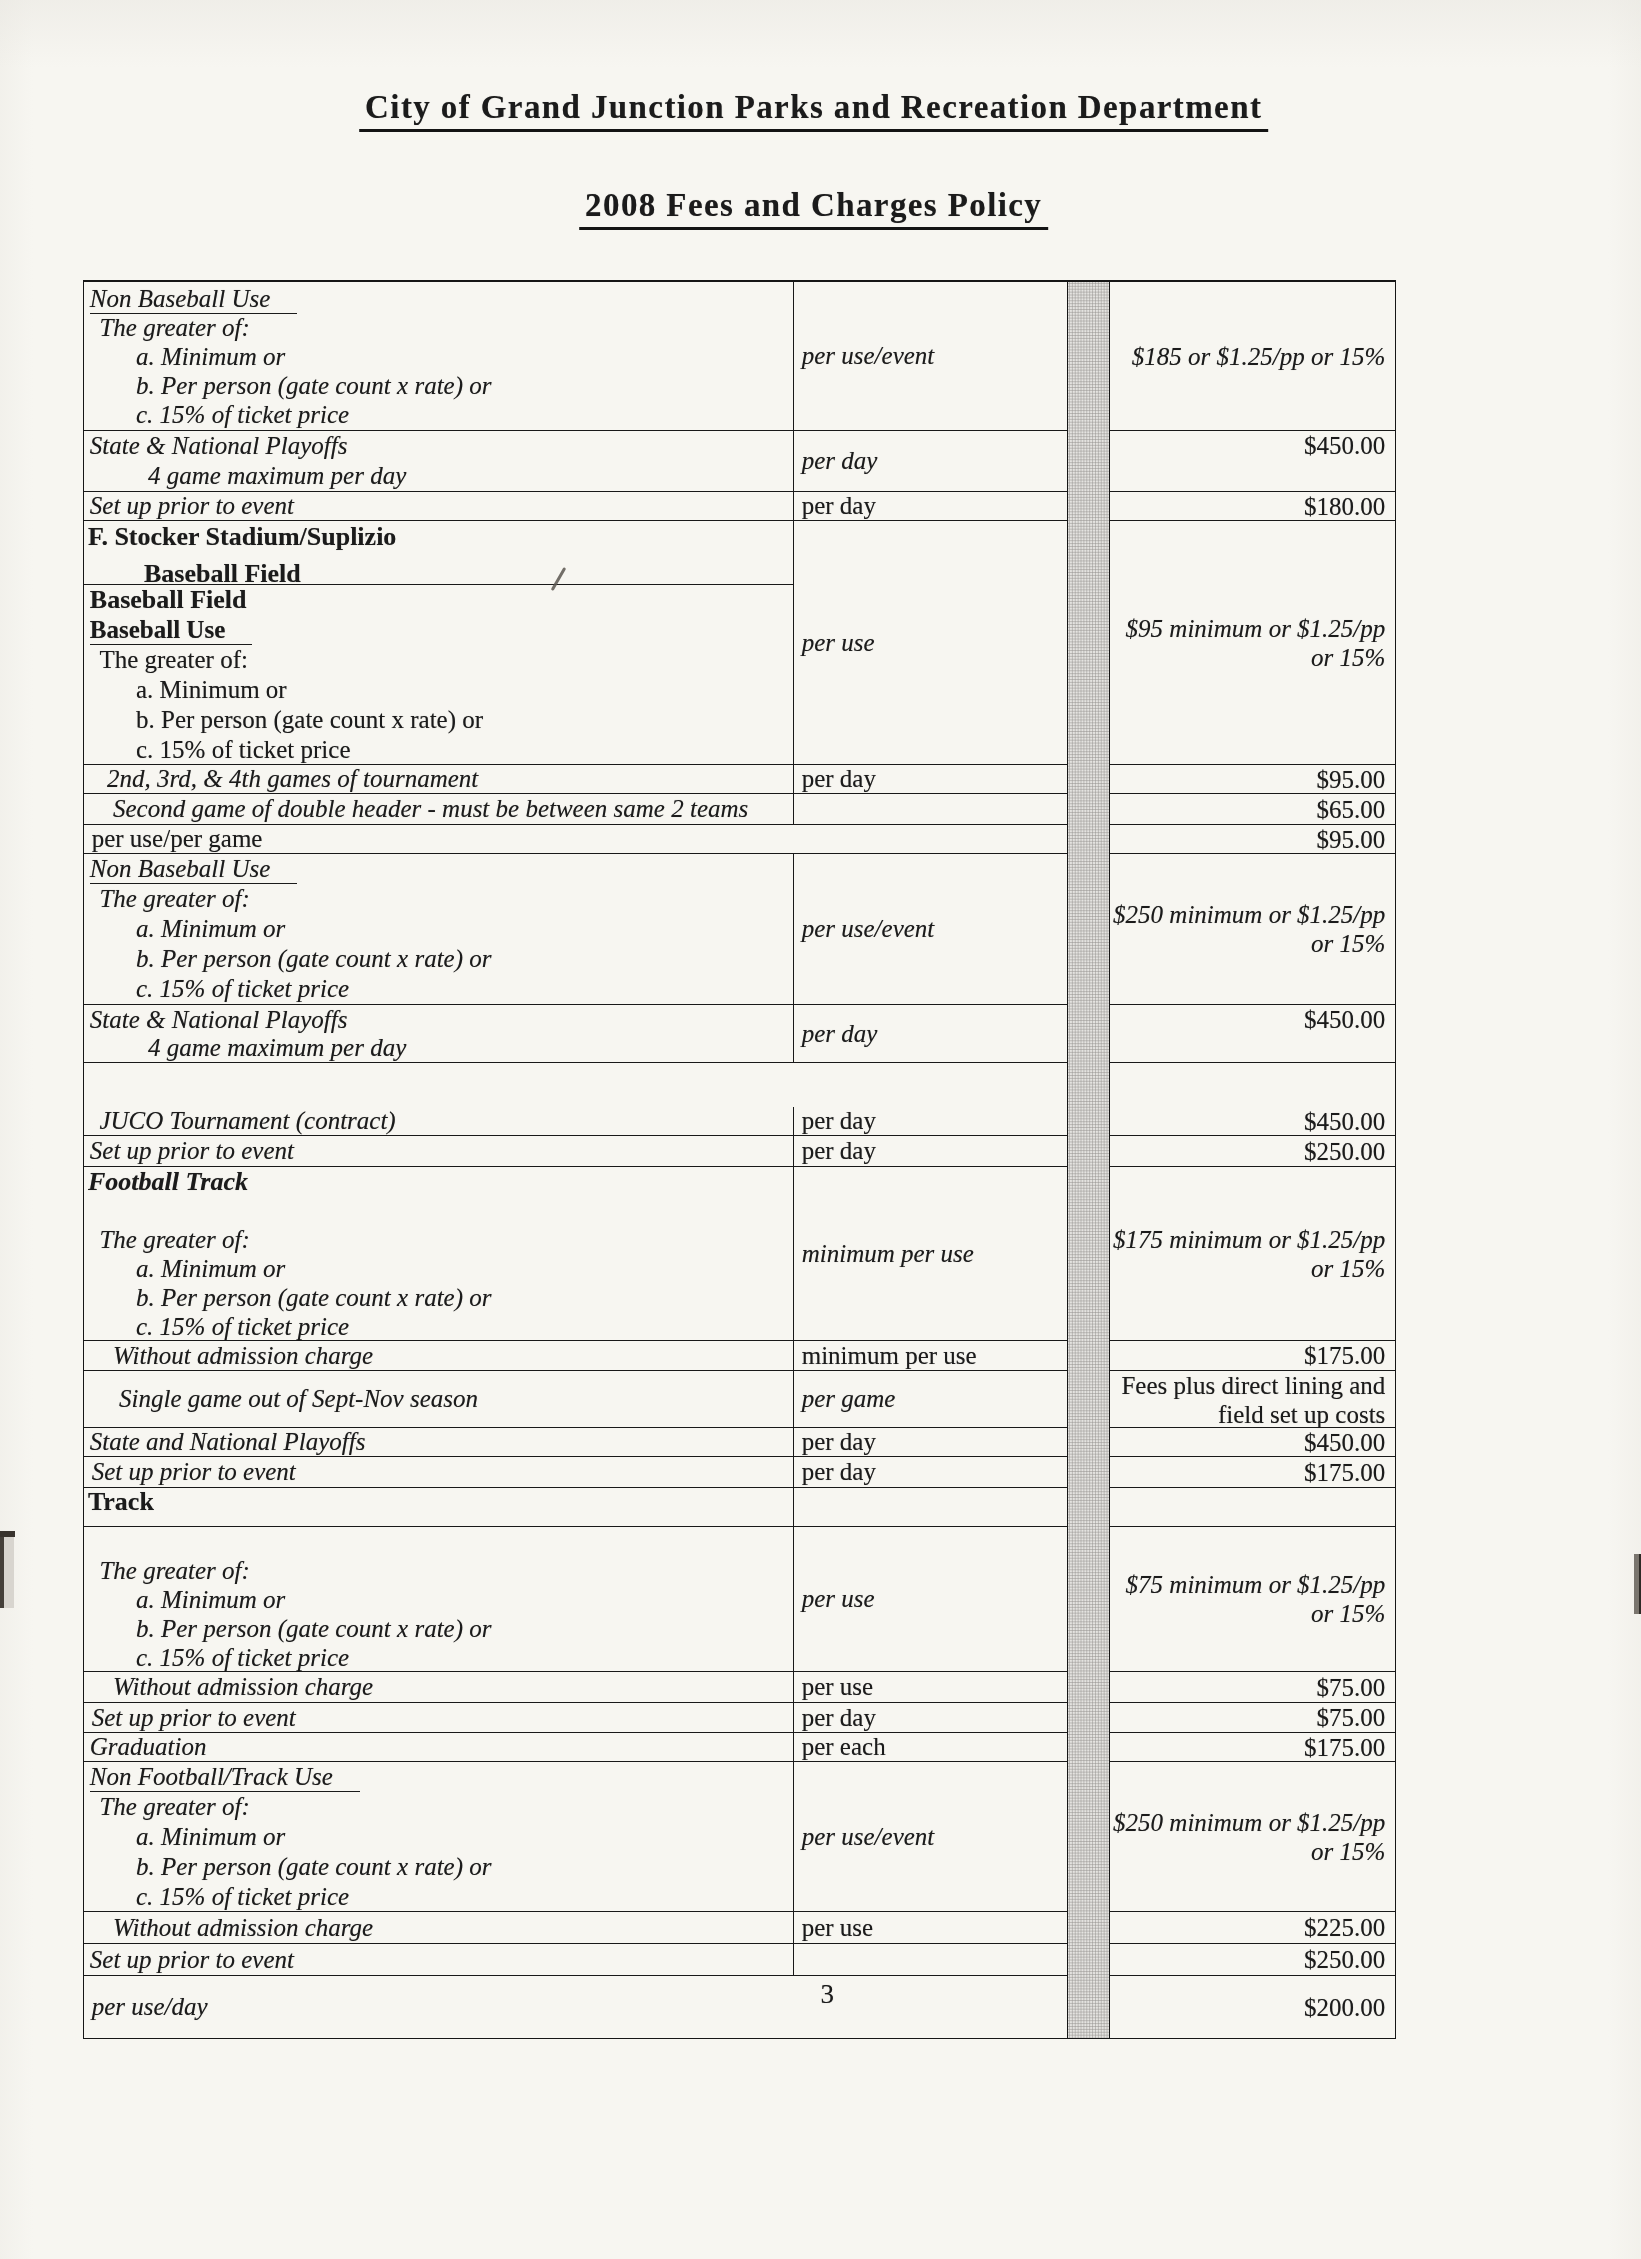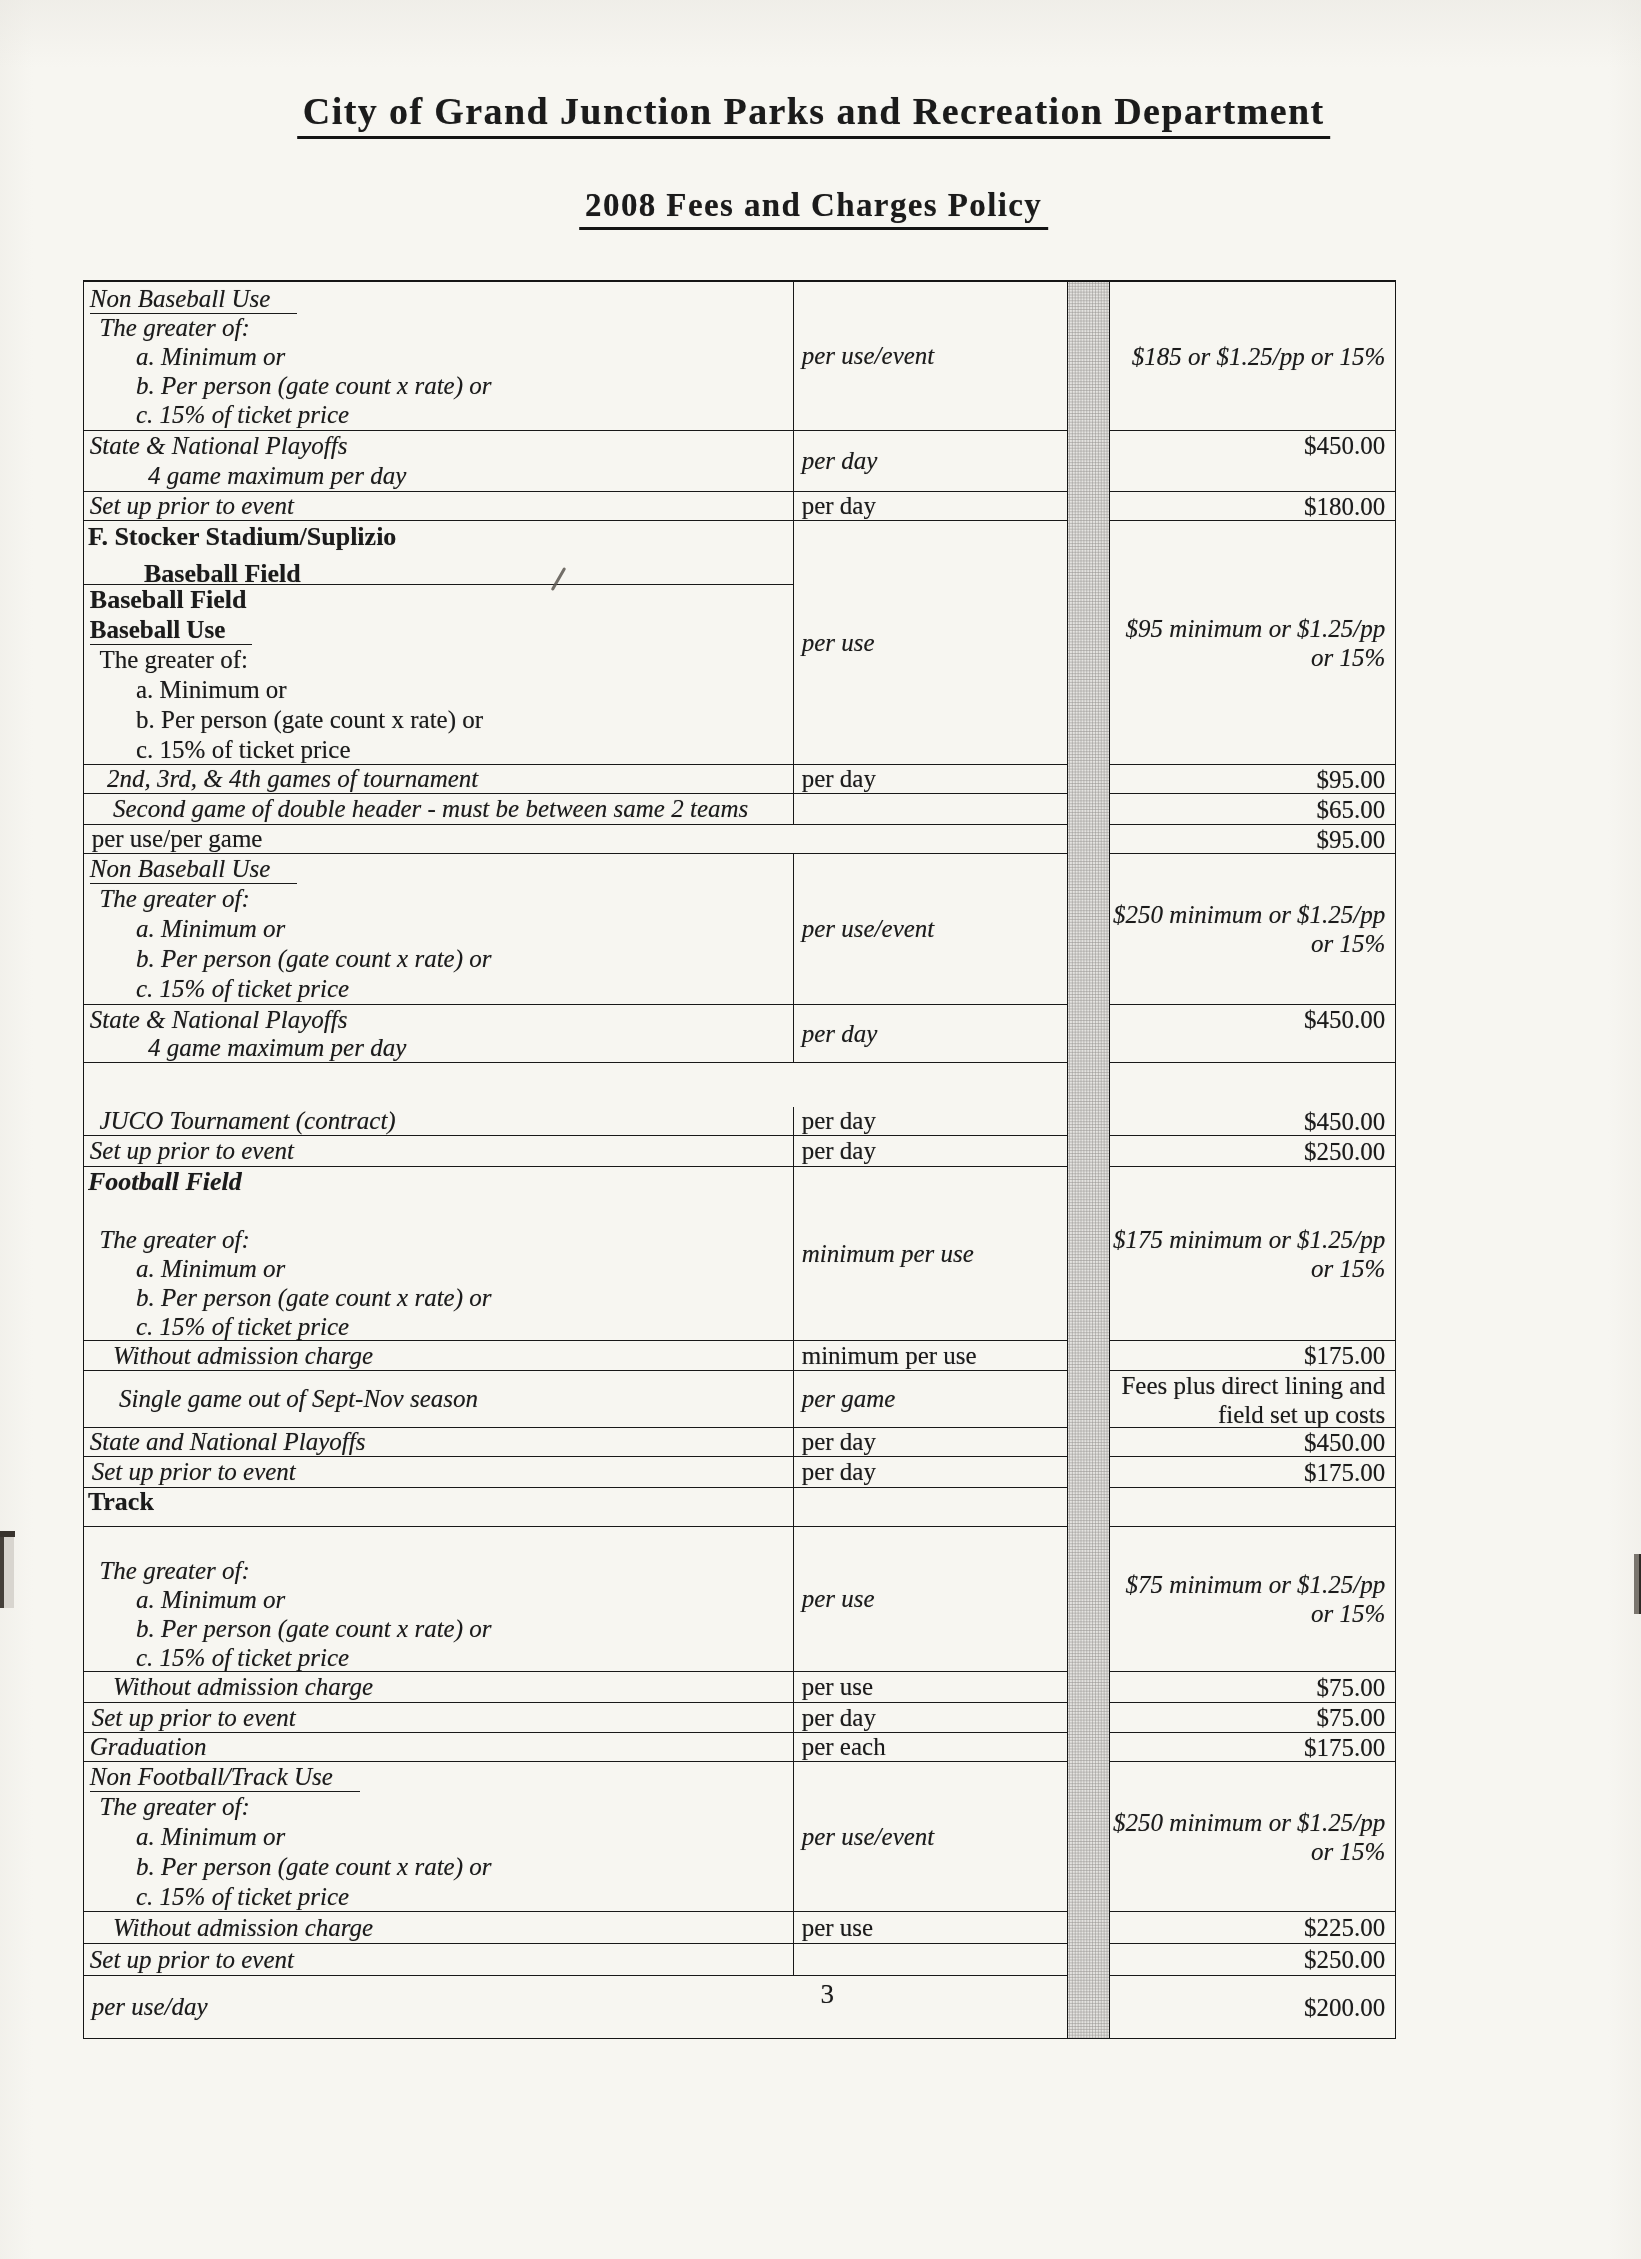--- a/index.html
+++ b/index.html
@@ -11,21 +11,21 @@
                      linear-gradient(90deg, rgba(234,232,226,.4) 0%, rgba(247,246,241,0) 2%, rgba(247,246,241,0) 98%, rgba(234,232,226,.4) 100%);
     font-family:"Liberation Serif","DejaVu Serif",serif;
     color:#1b1b1b;
     text-shadow:0 0 0.7px rgba(27,27,27,.45);
     overflow:hidden;
   }
   .titlewrap{position:absolute;left:0;right:0;text-align:center;transform:translateX(-6.8px);}
   .t1{top:89px;}
   .t2{top:187px;}
   .doc-title{
-    display:inline-block;font-weight:bold;font-size:38px;letter-spacing:1.4px;
+    display:inline-block;font-weight:bold;font-size:33px;letter-spacing:1.4px;
     border-bottom:3.9px solid #141414;padding:0 5.8px 2.9px 5.8px;white-space:nowrap;
   }
   .t2 .doc-title{font-size:33px;}
   .fee-table{
     position:absolute;left:83px;top:280px;width:1313px;box-sizing:border-box;
     border:1.9px solid #161616;border-top:2.9px solid #161616;
   }
   .row{display:flex;border-bottom:1.9px solid #191919;box-sizing:border-box;position:relative;}
   .row:last-child{border-bottom:none;}
   .c1{width:710px;flex:0 0 710px;border-right:1.9px solid #191919;box-sizing:border-box;display:flex;flex-direction:column;overflow:visible;}
@@ -214,21 +214,21 @@
           <div class="c2 vj-center">
             <div class="u1">per day</div>
           </div>
           <div class="sp"></div>
           <div class="c3 vj-center">
             <div class="al">$250.00</div>
           </div>
         </div>
         <div class="row" style="height: 174px;">
           <div class="c1 vj-bottom">
-            <div class="l b" style="line-height: 29px; padding-left: 3.9px;"><span>Football Field</span></div>
+            <div class="l b" style="line-height: 29px; padding-left: 3.9px;"><span>Football Track</span></div>
             <div class="l" style="line-height: 29px; padding-left: 0px;"><span>&nbsp;</span></div>
             <div class="l" style="line-height: 29px; padding-left: 15.4px;"><span>The greater of:</span></div>
             <div class="l" style="line-height: 29px; padding-left: 52px;"><span>a. Minimum or</span></div>
             <div class="l" style="line-height: 29px; padding-left: 52px;"><span>b. Per person (gate count x rate) or</span></div>
             <div class="l" style="line-height: 29px; padding-left: 52px;"><span>c. 15% of ticket price</span></div>
           </div>
           <div class="c2 vj-bottom">
             <div class="u1">minimum per use</div>
           </div>
           <div class="sp"></div>

